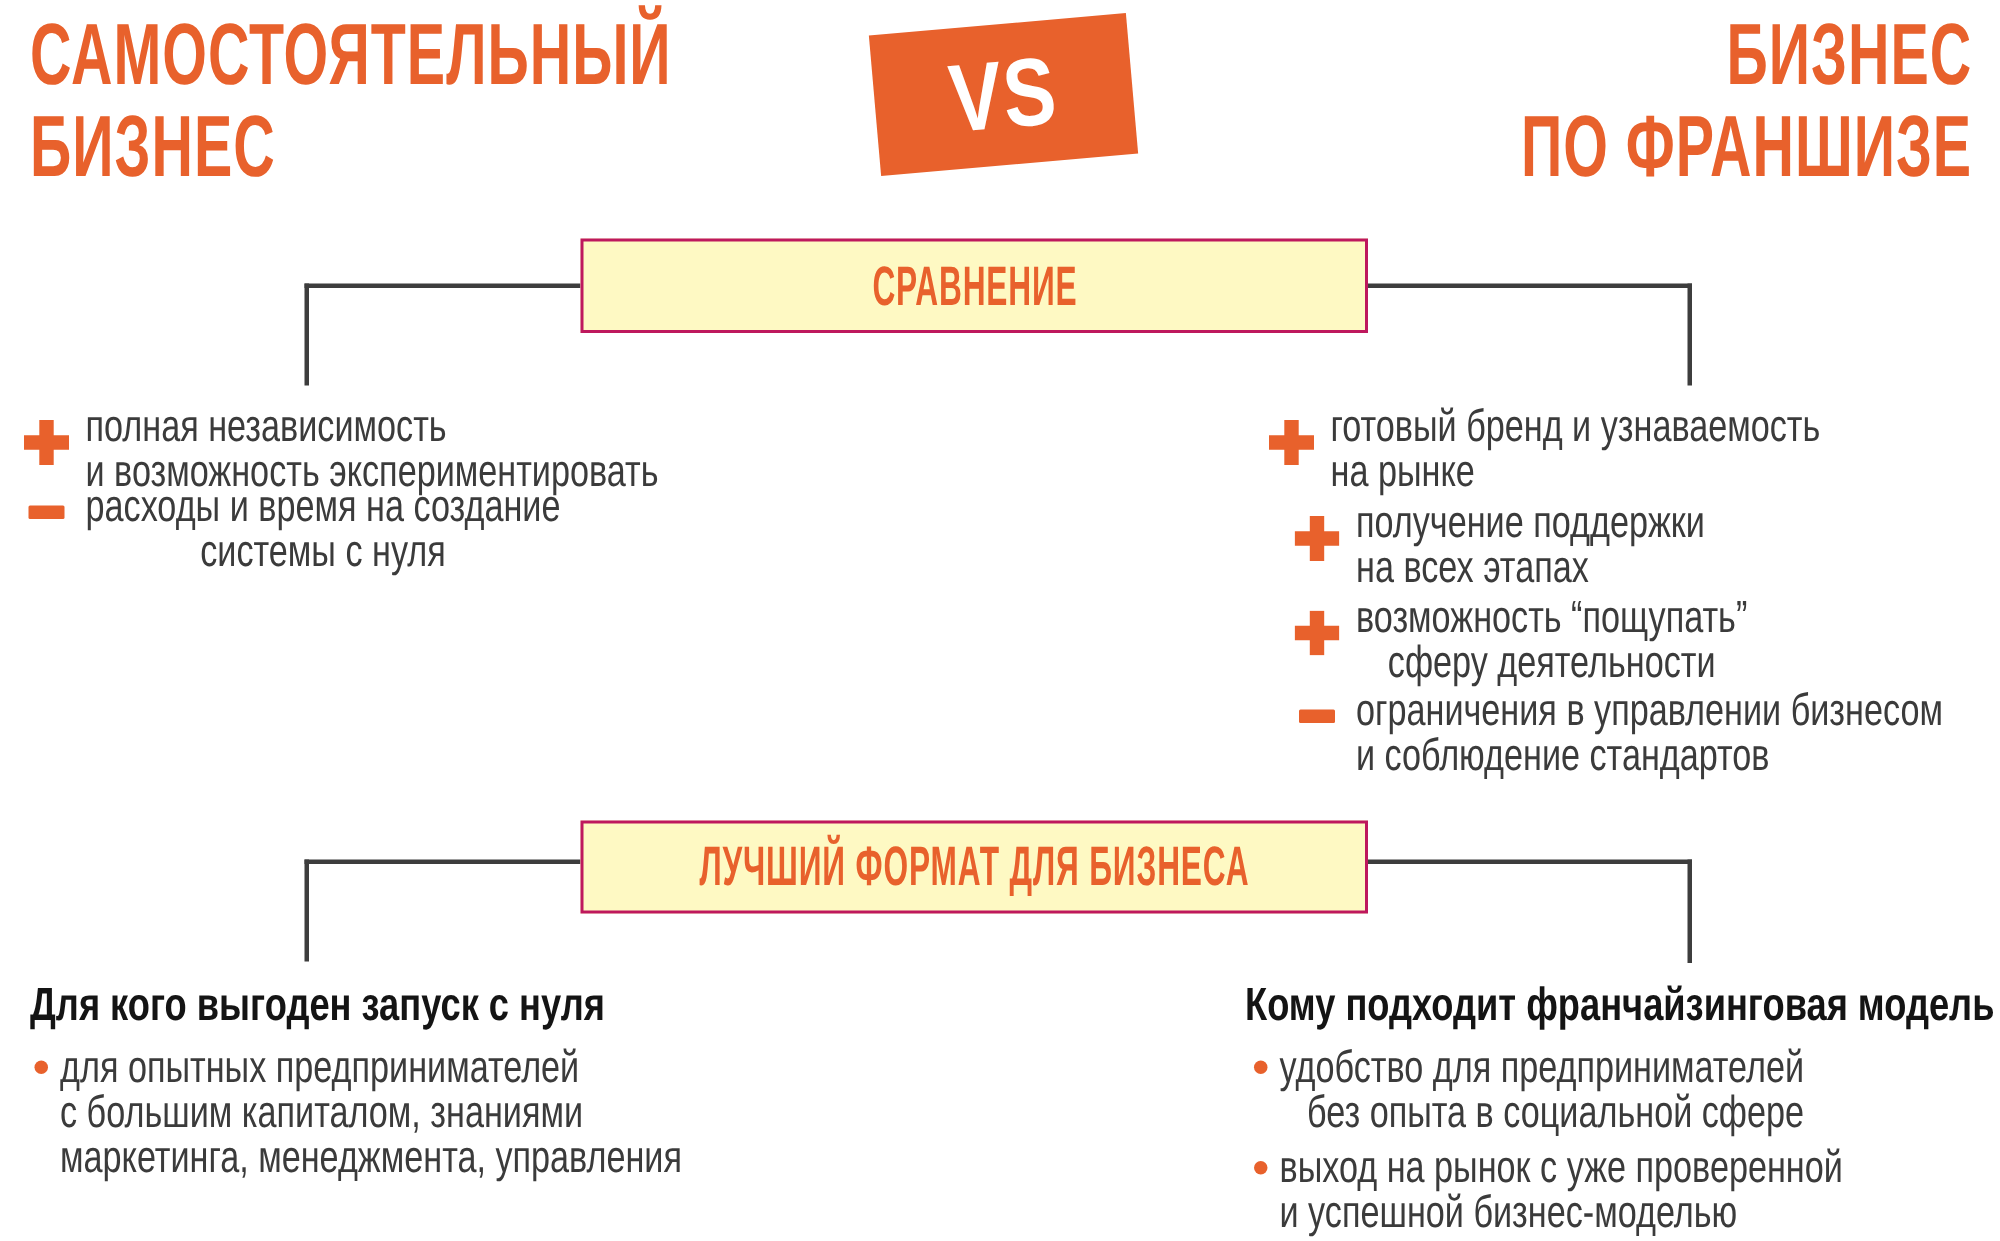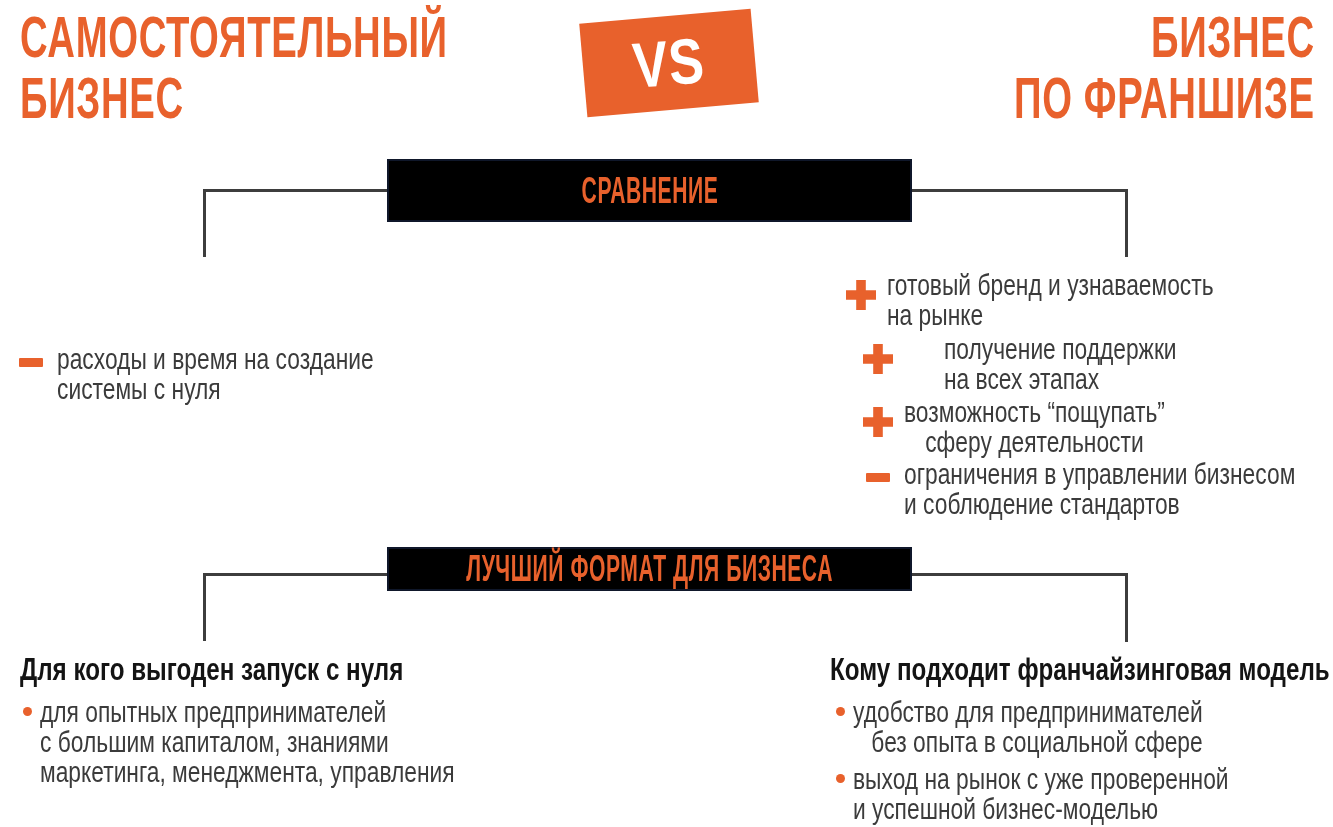--- a/index.html
+++ b/index.html
@@ -21,21 +21,21 @@
     background:#E8612C; transform:rotate(-5deg);
     display:flex; align-items:center; justify-content:center;
   }
   .vs-badge span {
     color:#ffffff; font-weight:bold; font-size:64px;
     transform:scaleX(0.82); letter-spacing:1px;
   }
   
   .section-box {
     position:absolute; left:387px; width:525px; height:63px;
-    background:#000000; border:2px solid #0f172a;
+    background:#fef9c3; border:2px solid #be185d;
     display:flex; align-items:center; justify-content:center; z-index:2;
   }
   .section-box .label {
     color:#E8612C; font-weight:bold; font-size:37px; white-space:nowrap;
     transform:scaleX(0.57); transform-origin:center center; letter-spacing:1px;
   }
   
   .line { position:absolute; background:#3D3D3D; z-index:1; }
   
   .pc-item { position:absolute; display:flex; align-items:flex-start; }
@@ -88,40 +88,49 @@
   </div>
 
   <div class="section-box" style="top:159px;">
     <span class="label">СРАВНЕНИЕ</span>
   </div>
   <div class="line" style="left:203px; top:189px; width:184px; height:3px;"></div>
   <div class="line" style="left:203px; top:189px; width:3px; height:68px;"></div>
   <div class="line" style="left:912px; top:189px; width:216px; height:3px;"></div>
   <div class="line" style="left:1125px; top:189px; width:3px; height:68px;"></div>
 
-  <div class="pc-item" style="left:16px; top:344px;">
+  <div class="pc-item" style="left:16px; top:270px;">
+    <span class="sign-col">
+        <i class="sign-plus"></i>
+      </span>
+    <div class="pc-text">
+      <div>полная независимость</div>
+      <div>и возможность экспериментировать</div>
+    </div>
+  </div>
+  <div class="pc-item" style="left:16px; top:323px;text-align:center;">
     <span class="sign-col">
         <i class="sign-minus"></i>
       </span>
     <div class="pc-text">
       <div>расходы и время на создание</div>
       <div>системы с нуля</div>
     </div>
   </div>
 
   <div class="pc-item" style="left:846px; top:270px;">
     <span class="sign-col">
         <i class="sign-plus"></i>
       </span>
     <div class="pc-text">
       <div>готовый бренд и узнаваемость</div>
       <div>на рынке</div>
     </div>
   </div>
-  <div class="pc-item" style="left:863px; top:334px;gap:40px;">
+  <div class="pc-item" style="left:863px; top:334px;">
     <span class="sign-col">
         <i class="sign-plus"></i>
       </span>
     <div class="pc-text">
       <div>получение поддержки</div>
       <div>на всех этапах</div>
     </div>
   </div>
   <div class="pc-item" style="left:863px; top:397px;text-align:center;">
     <span class="sign-col">
@@ -135,21 +144,21 @@
   <div class="pc-item" style="left:863px; top:459px;">
     <span class="sign-col">
         <i class="sign-minus"></i>
       </span>
     <div class="pc-text">
       <div>ограничения в управлении бизнесом</div>
       <div>и соблюдение стандартов</div>
     </div>
   </div>
 
-  <div class="section-box" style="top:547px; height:44px;">
+  <div class="section-box" style="top:547px; height:62px;">
     <span class="label">ЛУЧШИЙ ФОРМАТ ДЛЯ БИЗНЕСА</span>
   </div>
   <div class="line" style="left:203px; top:573px; width:184px; height:3px;"></div>
   <div class="line" style="left:203px; top:573px; width:3px; height:68px;"></div>
   <div class="line" style="left:912px; top:573px; width:216px; height:3px;"></div>
   <div class="line" style="left:1125px; top:573px; width:3px; height:69px;"></div>
 
   <div class="subheading" style="left:20px; top:652px;">Для кого выгоден запуск с нуля</div>
   <div class="bullet-item" style="left:20px; top:697px;justify-content:flex-end;">
     <span class="dot"></span>

